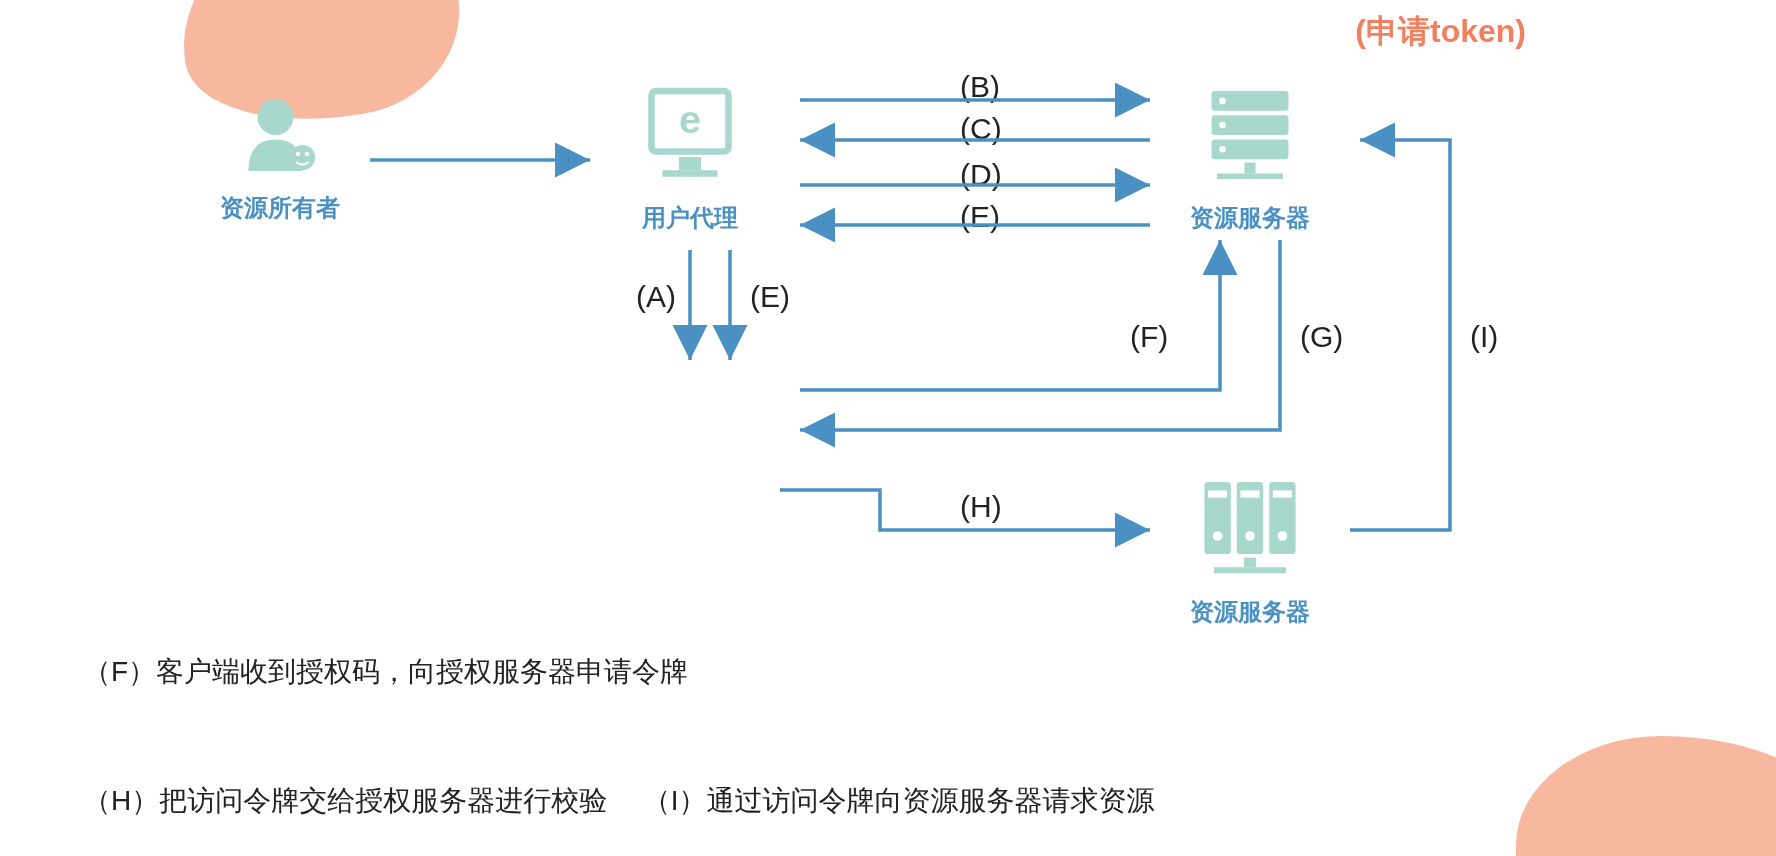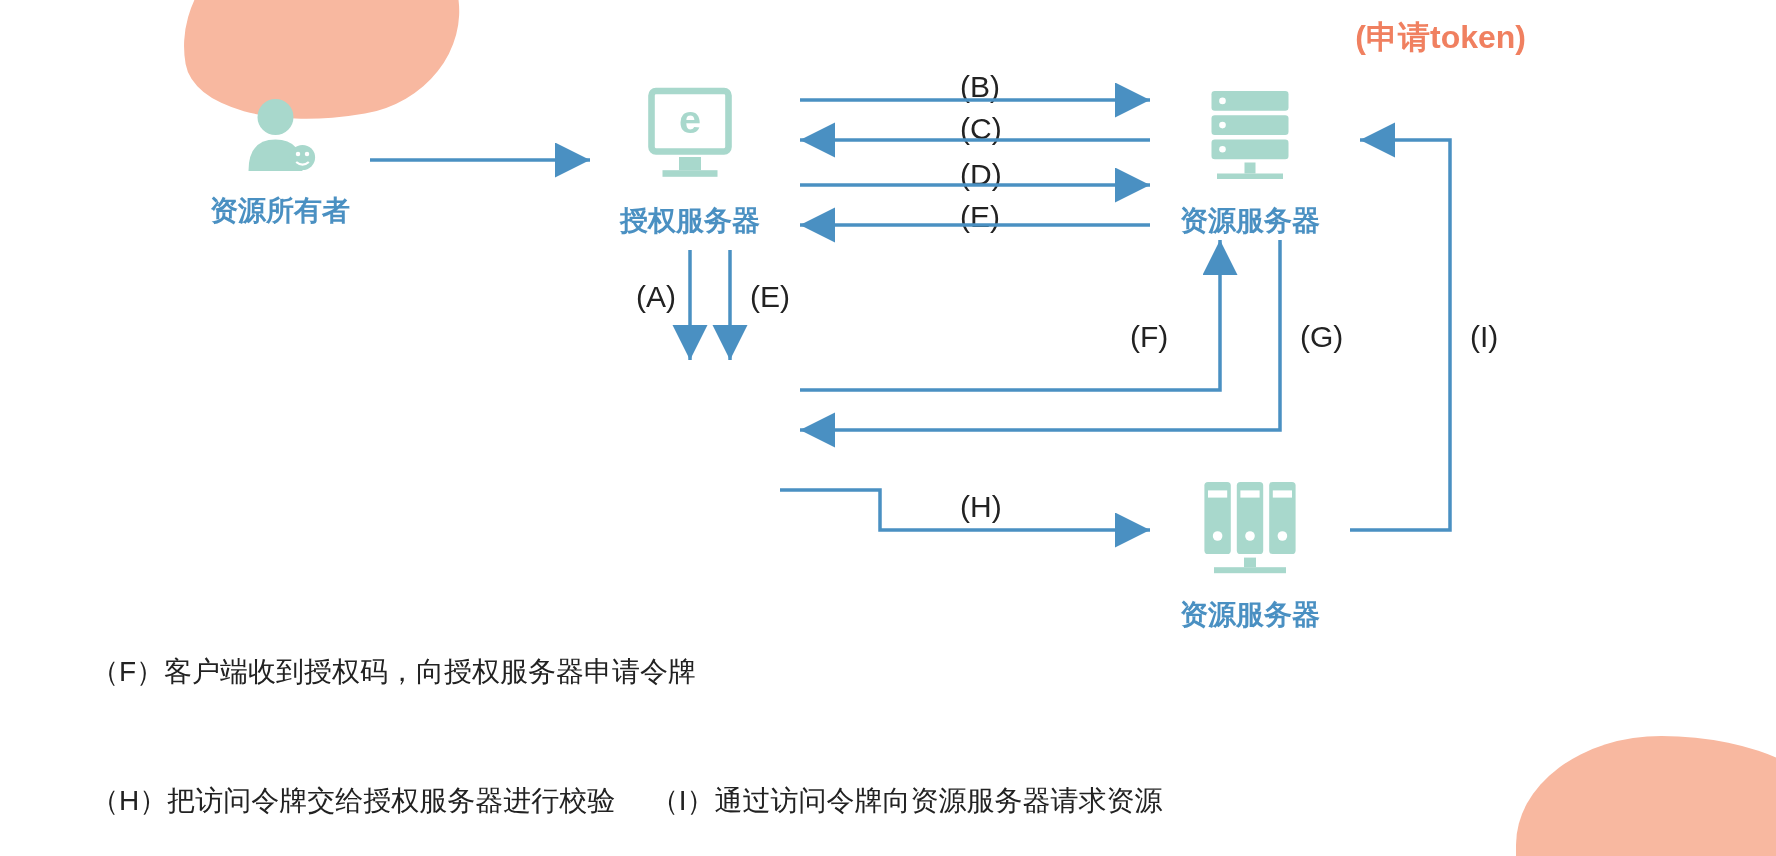--- a/index.html
+++ b/index.html
@@ -27,55 +27,54 @@
     background: #f8b8a0;
     border-radius: 50% 60% 40% 50% / 50% 40% 60% 50%;
     z-index: 0;
   }
   .header-label {
     position: absolute;
     top: 10px; right: 250px;
     font-size: 32px;
     font-weight: bold;
     color: #f08060;
-    margin-top: 6px;
   }
   .diagram {
     position: absolute;
     top: 0; left: 0; width: 1776px; height: 856px;
     z-index: 1;
   }
   .node {
     position: absolute;
     text-align: center;
   }
   .node-label {
     margin-top: 8px;
-    font-size: 28px;
+    font-size: 24px;
     font-weight: bold;
     color: #4a90c2;
   }
   
   .node-owner { left: 200px; top: 90px; width: 160px; }
   .node-agent { left: 600px; top: 80px; width: 180px; }
   .node-client { left: 640px; top: 370px; width: 140px; }
   .node-auth { left: 1160px; top: 80px; width: 180px; }
   .node-resource { left: 1160px; top: 464px; width: 180px; }
 
   
   .edge-label {
     position: absolute;
     font-size: 30px;
     color: #222;
     background: transparent;
   }
   
   .notes {
     position: absolute;
-    left: 91px;
+    left: 83px;
     top: 640px;
     width: 1500px;
     font-size: 28px;
     color: #222;
     line-height: 2.3;
   }
   .note-line { display: inline; }
   .note-gap { display: inline-block; width: 20px; }
   svg.arrows {
     position: absolute;
@@ -156,21 +155,21 @@
     <div class="node-label">资源所有者</div>
   </div>
 
   <div class="node node-agent">
     <svg width="110" height="110" viewBox="0 0 100 100">
       <rect x="15" y="10" width="70" height="55" rx="4" fill="none" stroke="#a8d8cc" stroke-width="6"></rect>
       <rect x="40" y="70" width="20" height="12" fill="#a8d8cc"></rect>
       <rect x="25" y="82" width="50" height="6" fill="#a8d8cc"></rect>
       <text x="50" y="48" font-size="36" font-weight="bold" fill="#a8d8cc" text-anchor="middle" font-family="Arial">e</text>
     </svg>
-    <div class="node-label">授权服务器</div>
+    <div class="node-label">用户代理</div>
   </div>
 
 
   <div class="node node-auth">
     <svg width="110" height="110" viewBox="0 0 100 100">
       <rect x="15" y="10" width="70" height="18" rx="3" fill="#a8d8cc"></rect>
       <rect x="15" y="32" width="70" height="18" rx="3" fill="#a8d8cc"></rect>
       <rect x="15" y="54" width="70" height="18" rx="3" fill="#a8d8cc"></rect>
       <circle cx="25" cy="19" r="3" fill="#fff"></circle>
       <circle cx="25" cy="41" r="3" fill="#fff"></circle>

